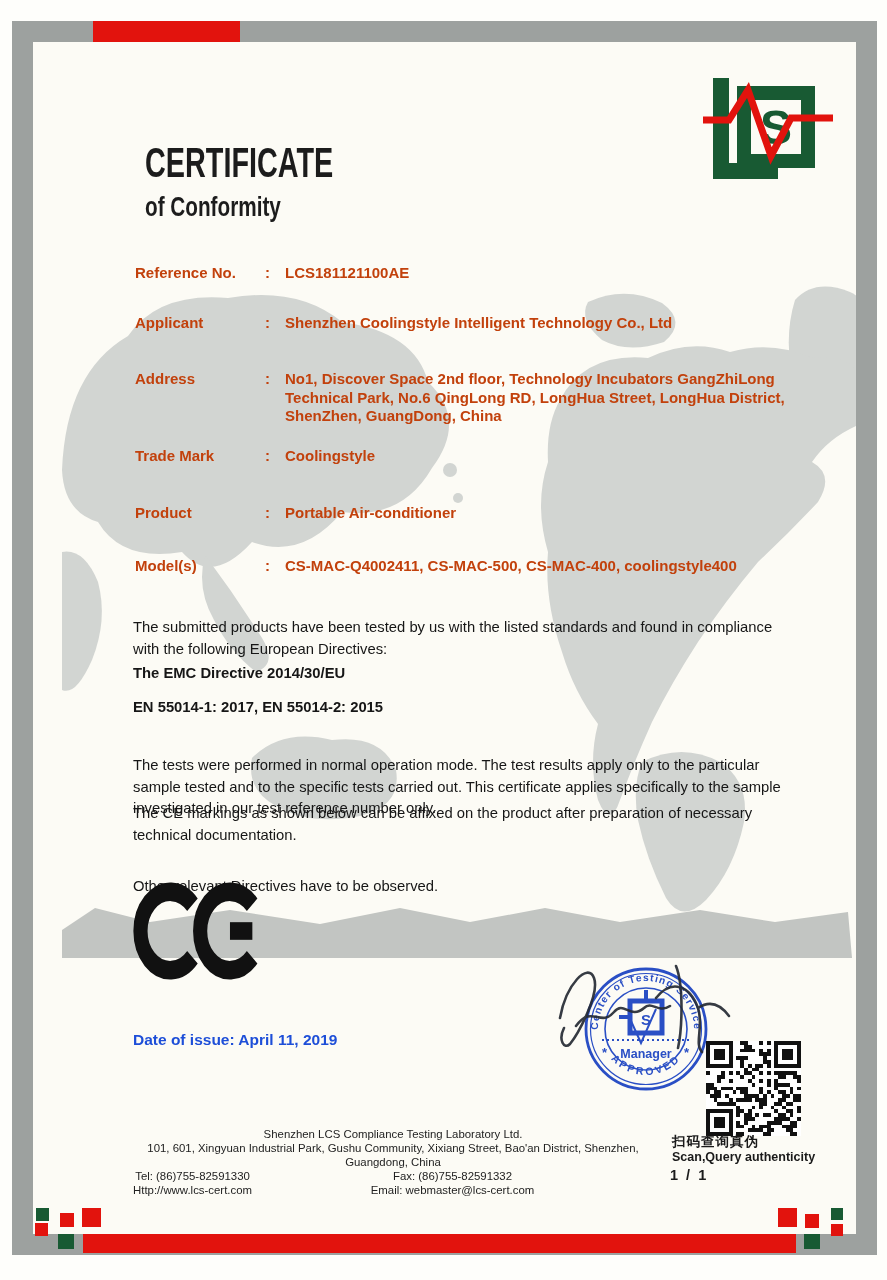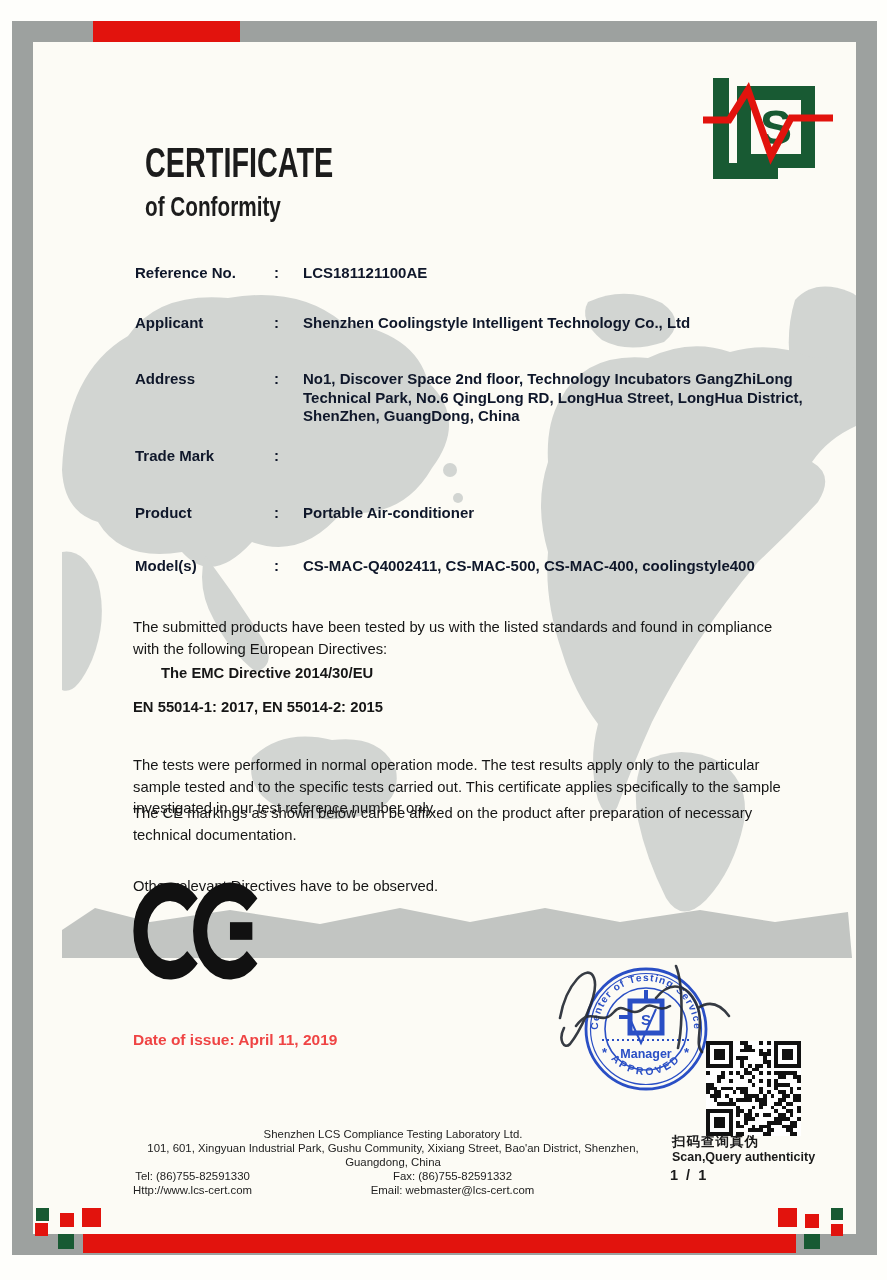--- a/index.html
+++ b/index.html
@@ -17,29 +17,29 @@
   .accent.red{background:var(--red);}
   .accent.green{background:var(--green);}
 
   .logo-svg{position:absolute;left:703px;top:76px;width:130px;height:105px;z-index:2;}
 
   .title-block{position:absolute;left:145px;top:138px;z-index:2;}
   .title-1{font-size:43px;font-weight:bold;letter-spacing:0px;transform:scaleX(.67);transform-origin:left top;white-space:nowrap;color:#1c1c1c;}
   .title-2{font-size:28px;font-weight:bold;margin-top:4px;transform:scaleX(.74);transform-origin:left top;white-space:nowrap;color:#1c1c1c;}
 
   .field-row{position:absolute;left:135px;width:700px;display:grid;grid-template-columns:130px 20px 1fr;z-index:2;
-             font-size:15px;font-weight:bold;line-height:18.5px;color:#0f172a;gap:9px;}
+             font-size:15px;font-weight:bold;line-height:18.5px;color:#c2410c;}
   .field-row .val{max-width:505px;}
 
   .para{position:absolute;left:133px;width:655px;font-size:14.8px;line-height:21.5px;z-index:2;color:#161616;}
   .para.bold{font-weight:bold;}
 
   .ce-svg{position:absolute;left:133px;top:882px;width:138px;height:98px;z-index:2;}
 
-  .date-line{position:absolute;left:133px;top:1031px;font-size:15.5px;font-weight:bold;z-index:2;color:#ef4444;}
+  .date-line{position:absolute;left:133px;top:1031px;font-size:15.5px;font-weight:bold;z-index:2;color:#1d4ed8;}
 
   .stamp-svg{position:absolute;left:578px;top:963px;width:140px;height:135px;z-index:2;}
   .sig-svg{position:absolute;left:548px;top:956px;width:205px;height:118px;z-index:3;}
   .qr-svg{position:absolute;left:706px;top:1041px;width:95px;height:95px;z-index:3;}
   .qr-caption{position:absolute;left:672px;width:170px;text-align:left;z-index:3;font-weight:bold;color:#1a1a1a;}
   .qr-cn{top:1133px;font-size:13.5px;letter-spacing:1px;}
   .qr-en{top:1150px;font-size:12.5px;}
 
   .footer{position:absolute;left:133px;top:1128px;width:520px;font-size:11.4px;line-height:13.9px;z-index:2;color:#222;text-align:center;}
   .footer .cols{display:grid;grid-template-columns:119px 1fr;}
@@ -111,34 +111,35 @@
     <span class="val">Shenzhen Coolingstyle Intelligent Technology Co., Ltd</span>
   </div>
   <div class="field-row" style="top:370px;">
     <span>Address</span>
     <span>:</span>
     <span class="val">No1, Discover Space 2nd floor, Technology Incubators GangZhiLong Technical Park, No.6 QingLong RD, LongHua Street, LongHua District, ShenZhen, GuangDong, China</span>
   </div>
   <div class="field-row" style="top:447px;">
     <span>Trade Mark</span>
     <span>:</span>
+    <span class="val">Coolingstyle</span>
   </div>
   <div class="field-row" style="top:504px;">
     <span>Product</span>
     <span>:</span>
     <span class="val">Portable Air-conditioner</span>
   </div>
   <div class="field-row" style="top:557px;">
     <span>Model(s)</span>
     <span>:</span>
     <span class="val">CS-MAC-Q4002411, CS-MAC-500, CS-MAC-400, coolingstyle400</span>
   </div>
 
   <div class="para" style="top:617px;">The submitted products have been tested by us with the listed standards and found in compliance with the following European Directives:</div>
-  <div class="para bold" style="top:663px;margin-left:28px;">The EMC Directive 2014/30/EU</div>
+  <div class="para bold" style="top:663px;">The EMC Directive 2014/30/EU</div>
   <div class="para bold" style="top:697px;">EN 55014-1: 2017, EN 55014-2: 2015</div>
   <div class="para" style="top:707px;margin-top:48px;">The tests were performed in normal operation mode. The test results apply only to the particular sample tested and to the specific tests carried out. This certificate applies specifically to the sample investigated in our test reference number only.</div>
   <div class="para" style="top:803px;">The CE markings as shown below can be affixed on the product after preparation of necessary technical documentation.</div>
   <div class="para" style="top:828px;margin-top:48px;">Other relevant Directives have to be observed.</div>
 
   <svg class="ce-svg" viewBox="0 0 185 100" preserveAspectRatio="none">
     <path d="M 79.7,23.2 A 40 40 0 1 0 79.7,76.8" fill="none" stroke="#111" stroke-width="19"></path>
     <path d="M 159.7,23.2 A 40 40 0 1 0 159.7,76.8" fill="none" stroke="#111" stroke-width="19"></path>
     <rect x="130" y="41" width="30" height="18" fill="#111"></rect>
   </svg>

